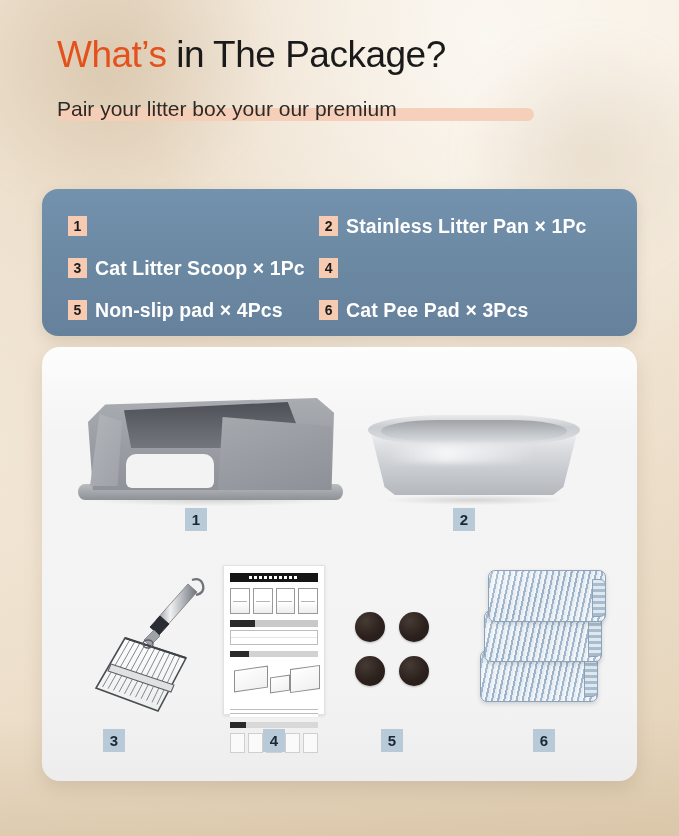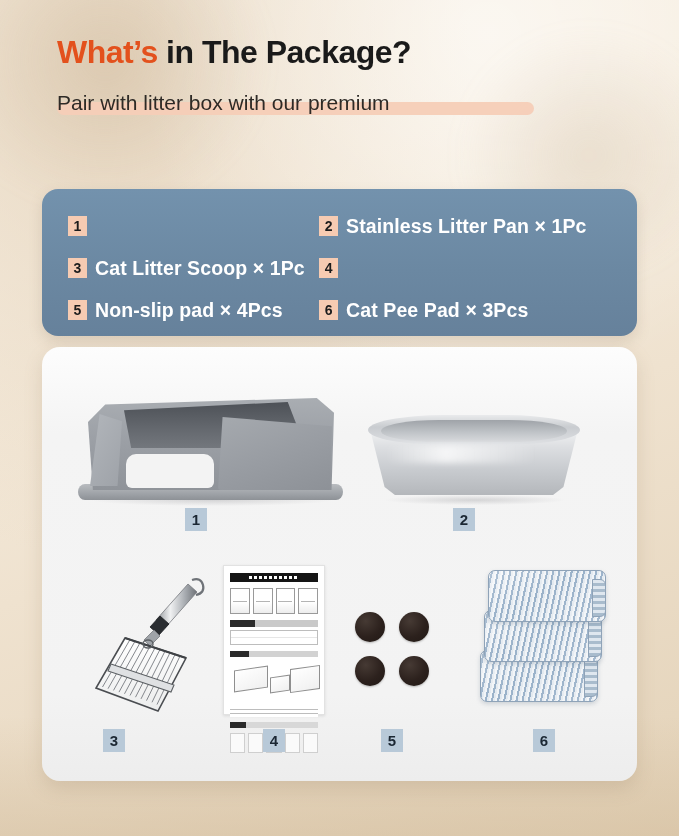--- a/index.html
+++ b/index.html
@@ -40,22 +40,22 @@
     position: absolute;
     left: 0; bottom: 0; right: 0;
     height: 120px;
     background: linear-gradient(to bottom, rgba(210,188,156,0) 0%, rgba(208,185,152,0.45) 100%);
   }
 
   
   .header { position: absolute; left: 57px; top: 34px; width: 600px; }
 
   .headline {
-    font-size: 32px;
-    font-weight: bold;
+    font-size: 37px;
+    font-weight: normal;
     letter-spacing: -0.5px;
     white-space: nowrap;
     line-height: 1.15;
   }
   .headline .accent { color: #e3511d; }
   .headline .dark { color: #1a1a1a; }
 
   .subtitle-wrap { position: relative; margin-top: 16px; width: 470px; }
   .sub-line { position: relative; height: 31px; }
   .sub-hl {
@@ -304,21 +304,21 @@
 </div>
 
 <div class="header">
   <div class="headline">
     <span class="accent">What’s</span><span class="dark"> in The Package?</span>
   </div>
 
   <div class="subtitle-wrap">
     <div class="sub-line">
       <div class="sub-hl l1"></div>
-      <div class="sub-text">Pair with litter box with our premium</div>
+      <div class="sub-text">Pair your litter box your our premium</div>
     </div>
   </div>
 </div>
 
 <div class="list-panel">
 
   <div class="list-row">
     <div class="list-item col1">
       <span class="num-badge">1</span>
     </div>

